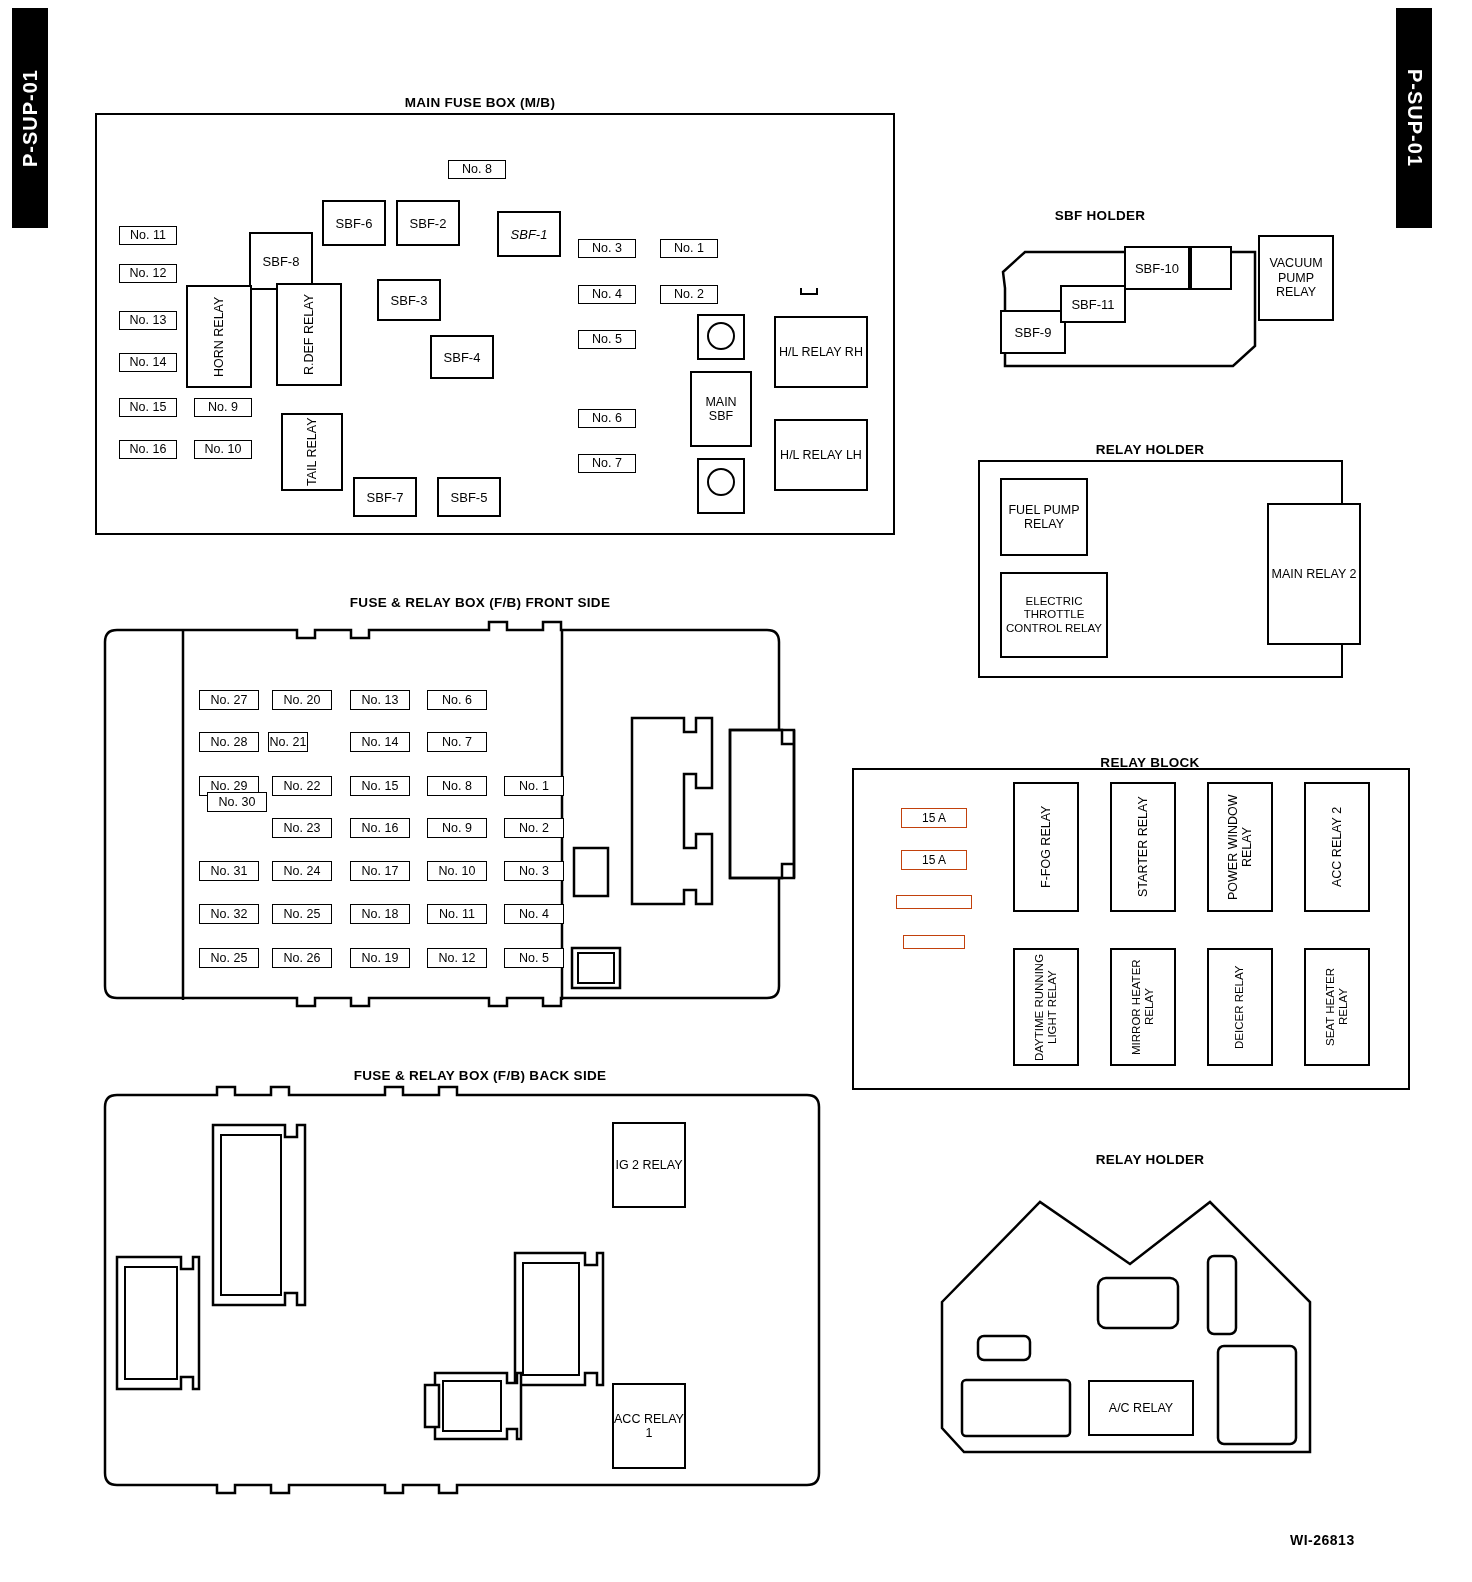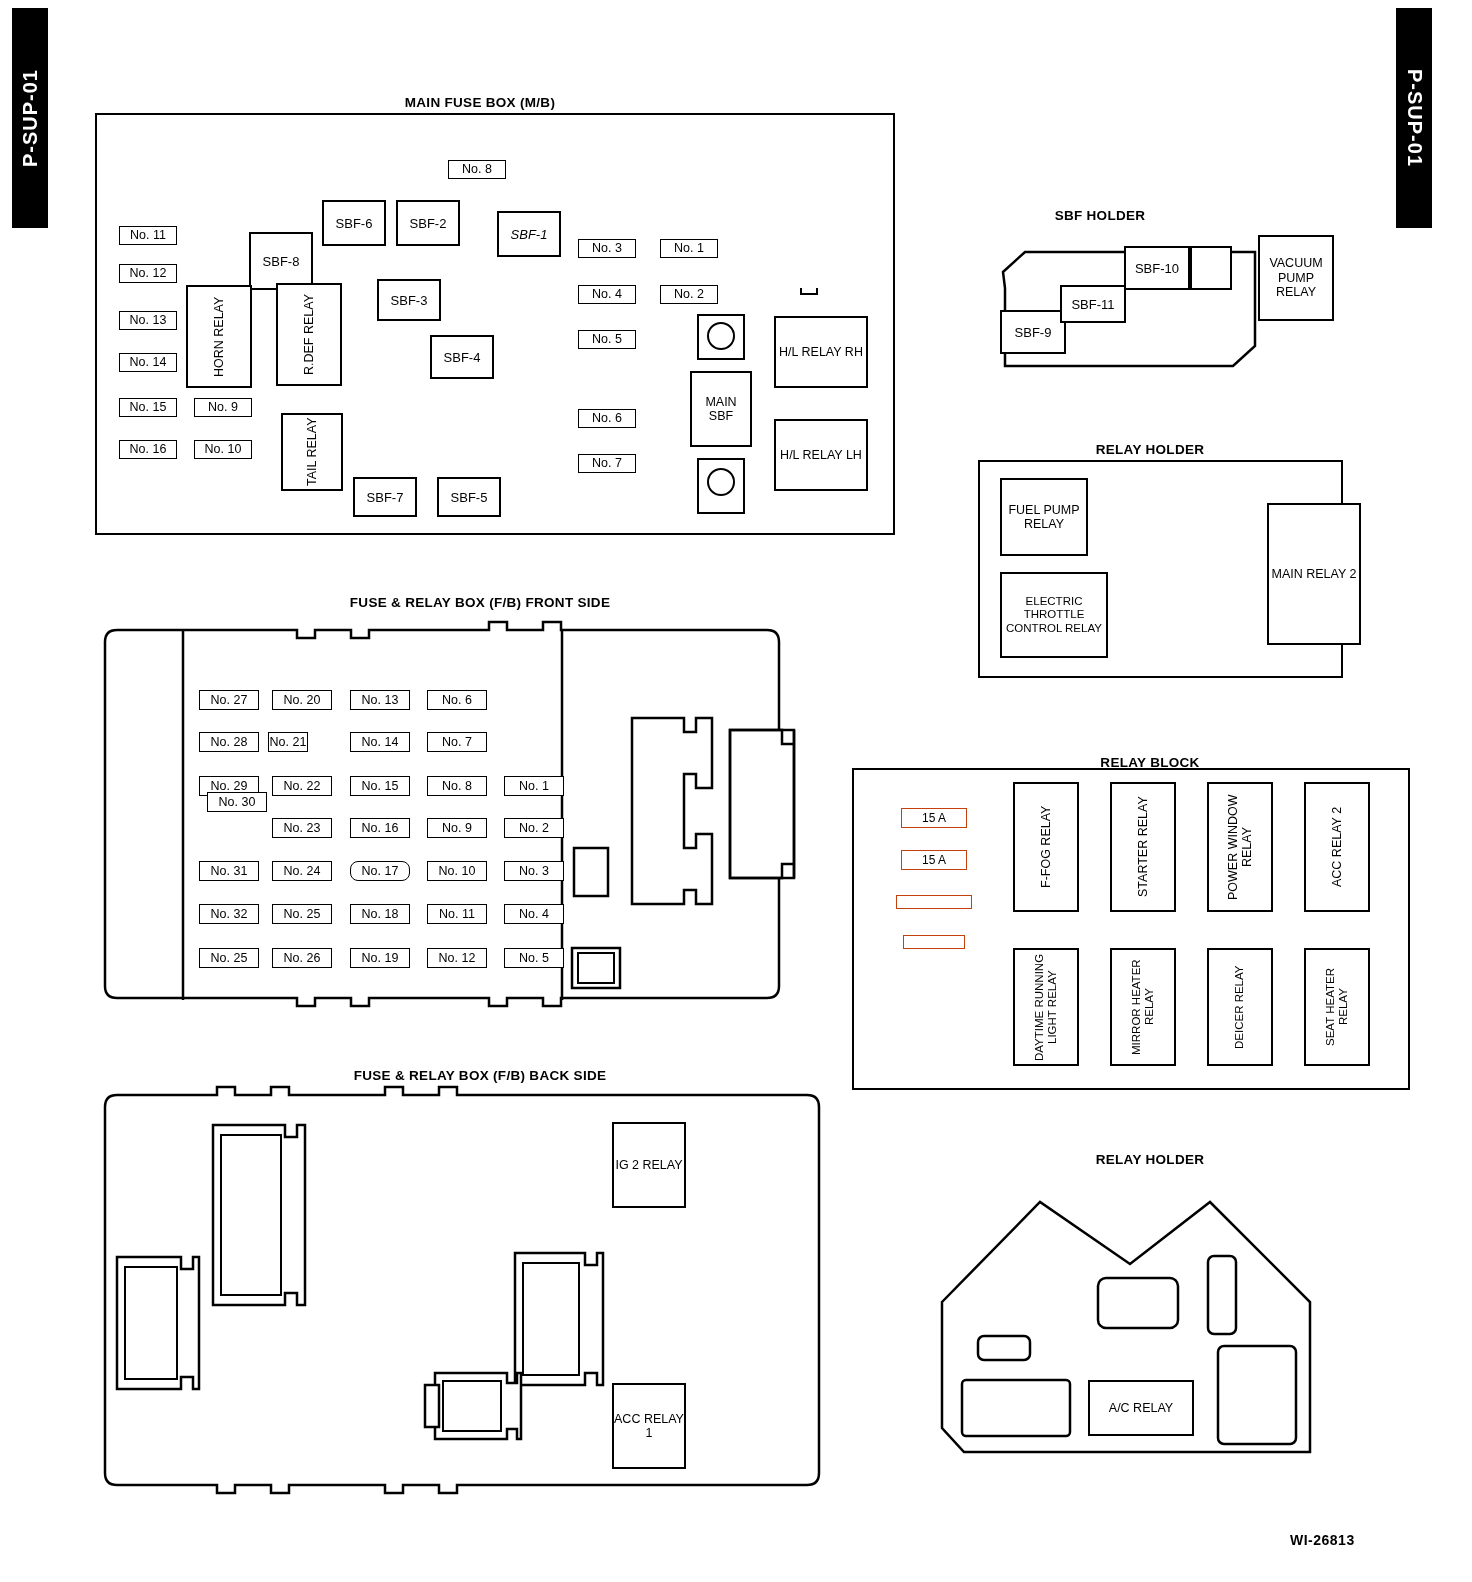--- a/index.html
+++ b/index.html
@@ -123,21 +123,21 @@
   <div class="abs fuse" style="left:272px;top:776px;width:60px;height:20px;">No. 22</div>
   <div class="abs fuse" style="left:272px;top:818px;width:60px;height:20px;">No. 23</div>
   <div class="abs fuse" style="left:272px;top:861px;width:60px;height:20px;">No. 24</div>
   <div class="abs fuse" style="left:272px;top:904px;width:60px;height:20px;">No. 25</div>
   <div class="abs fuse" style="left:272px;top:948px;width:60px;height:20px;">No. 26</div>
 
   <div class="abs fuse" style="left:350px;top:690px;width:60px;height:20px;">No. 13</div>
   <div class="abs fuse" style="left:350px;top:732px;width:60px;height:20px;">No. 14</div>
   <div class="abs fuse" style="left:350px;top:776px;width:60px;height:20px;">No. 15</div>
   <div class="abs fuse" style="left:350px;top:818px;width:60px;height:20px;">No. 16</div>
-  <div class="abs fuse" style="left:350px;top:861px;width:60px;height:20px;border-radius:8px;">No. 17</div>
+  <div class="abs fuse" style="left:350px;top:861px;width:60px;height:20px;">No. 17</div>
   <div class="abs fuse" style="left:350px;top:904px;width:60px;height:20px;">No. 18</div>
   <div class="abs fuse" style="left:350px;top:948px;width:60px;height:20px;">No. 19</div>
 
   <div class="abs fuse" style="left:427px;top:690px;width:60px;height:20px;">No. 6</div>
   <div class="abs fuse" style="left:427px;top:732px;width:60px;height:20px;">No. 7</div>
   <div class="abs fuse" style="left:427px;top:776px;width:60px;height:20px;">No. 8</div>
   <div class="abs fuse" style="left:427px;top:818px;width:60px;height:20px;">No. 9</div>
   <div class="abs fuse" style="left:427px;top:861px;width:60px;height:20px;">No. 10</div>
   <div class="abs fuse" style="left:427px;top:904px;width:60px;height:20px;">No. 11</div>
   <div class="abs fuse" style="left:427px;top:948px;width:60px;height:20px;">No. 12</div>

